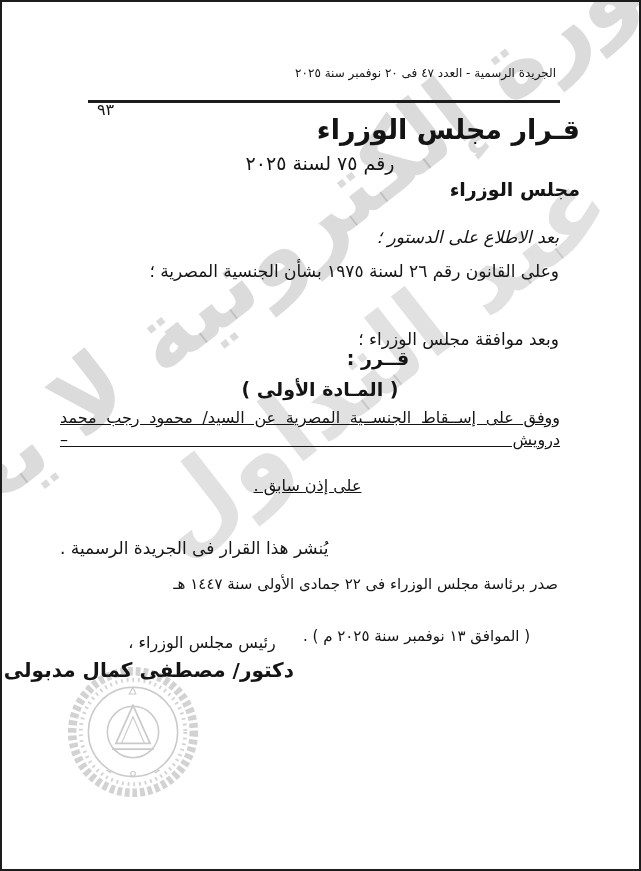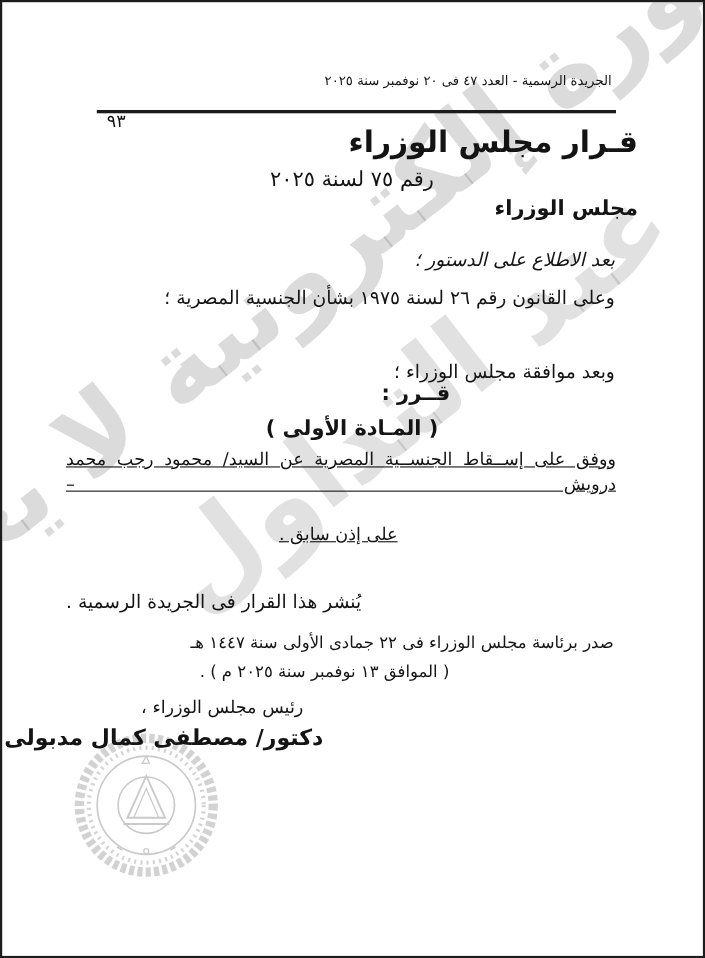--- a/index.html
+++ b/index.html
@@ -49,21 +49,21 @@
   .pre3{top:326px;font-size:17px;padding-right:21px;box-sizing:border-box;}
   .decree-word{top:344px;font-size:19px;font-weight:bold;text-align:center;transform:translateX(58px);}
   .art1-head{top:375px;font-size:19px;font-weight:bold;text-align:center;}
   .p-line{font-size:16px;box-sizing:border-box;text-decoration:underline;}
   .l1{top:405px;text-align:justify;text-align-last:justify;padding-right:20px;}
   .l2{top:439px;text-align:justify;text-align-last:justify;}
   .l3{top:473px;text-align:center;padding-right:25px;}
   .art2-head{top:502px;font-size:19px;font-weight:bold;text-align:center;}
   .art2-text{top:535px;font-size:17px;padding-right:21px;box-sizing:border-box;text-align:left;}
   .issued-hijri{top:572px;font-size:15px;padding-right:22px;box-sizing:border-box;text-align:right;}
-  .issued-greg{top:598px;font-size:15px;padding-right:50px;box-sizing:border-box;text-align:center;}
+  .issued-greg{top:624px;font-size:15px;padding-right:50px;box-sizing:border-box;text-align:right;}
   .sig-title{position:absolute;left:100px;width:200px;top:631px;font-size:16px;direction:rtl;text-align:center;z-index:3;}
   .sig-name{position:absolute;left:62px;width:230px;top:656px;font-size:20px;font-weight:bold;direction:rtl;text-align:center;white-space:nowrap;z-index:3;}
 </style>
 </head>
 <body>
 
 <div class="page">
 
   <div class="watermark">
     <div>صورة إلكترونية لا يعتد بها</div>

